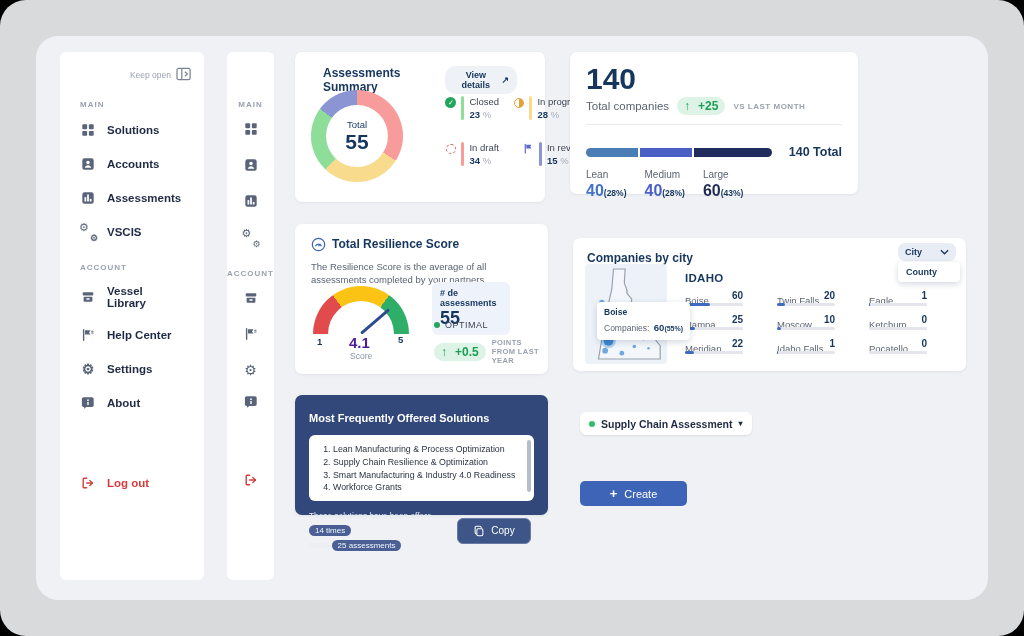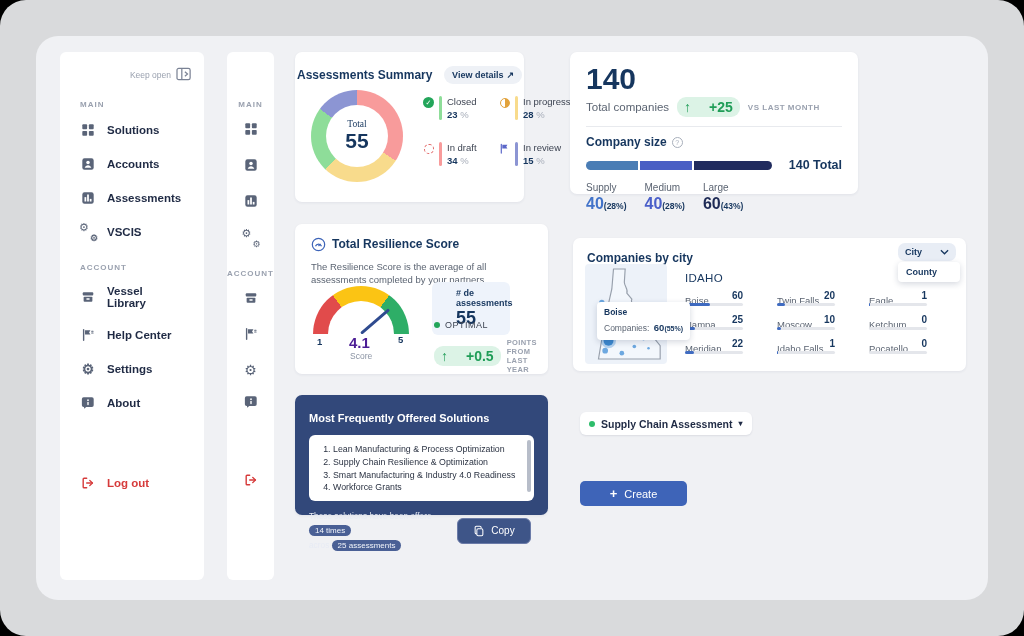--- a/index.html
+++ b/index.html
@@ -22,52 +22,52 @@
   .glyph { font-size:14px; line-height:1; }
   .gears { position:relative; width:16px; height:16px; }
   .gears b { position:absolute; left:-1px; top:-3px; font-weight:normal; font-size:11px; }
   .gears i { position:absolute; right:-2px; bottom:-3px; font-style:normal; font-size:9px; }
 
   
   .card { position:absolute; background:#fff; border-radius:7px; box-shadow:0 1px 3px rgba(25,40,80,.07); }
   .card-title { color:#16365E; font-weight:bold; font-size:12px; }
 
   
-  #card-summary { left:259px; top:16px; width:229px; height:150px; padding:14px 2px; }
+  #card-summary { left:259px; top:16px; width:250px; height:150px; padding:14px 28px; }
   #card-summary .head { display:flex; justify-content:space-between; align-items:center; }
   .view-details { background:#EEF1F6; border:none; border-radius:11px; color:#16365E; font-size:9px; font-weight:bold; padding:4px 8px; display:flex; gap:3px; align-items:center; cursor:pointer; }
   .donut-wrap { position:absolute; left:16px; top:38px; width:92px; height:92px; }
   .donut { width:92px; height:92px; border-radius:50%; position:relative; }
   .donut-hole { position:absolute; inset:15px; border-radius:50%; background:#fff; display:flex; flex-direction:column; align-items:center; justify-content:center; }
-  .donut-hole .t { font-size:9.5px; color:#16365E;font-family:Liberation Serif, serif; }
+  .donut-hole .t { font-size:9.5px; color:#16365E; }
   .donut-hole .v { font-size:21px; font-weight:bold; color:#16365E; }
   .legend { position:absolute; left:128px; top:44px; display:grid; grid-template-columns:76px 86px; grid-row-gap:22px; }
-  .lg-item { display:flex; gap:5px; }
+  .lg-item { display:flex; gap:5px;justify-content:flex-end; }
   .lg-ic { width:11px; height:11px; flex:0 0 11px; margin-top:1px; display:flex; align-items:center; justify-content:center; }
   .lg-bar { width:3px; border-radius:2px; align-self:stretch; }
   .lg-txt { display:flex; flex-direction:column; gap:2px; }
   .lg-lab { font-size:9.5px; color:#3D4452; }
   .lg-val { font-size:9.5px; color:#16365E; font-weight:bold; }
   .lg-val em { font-style:normal; color:#A7ADB9; font-weight:normal; }
   .ic-check { width:11px; height:11px; border-radius:50%; background:#23A55A; color:#fff; font-size:7px; display:flex; align-items:center; justify-content:center; }
   .ic-half { width:10px; height:10px; border-radius:50%; border:1.5px solid #E2A23B; background:conic-gradient(#E2A23B 0 50%, #fff 50% 100%); }
   .ic-dash { width:10px; height:10px; border-radius:50%; border:1.5px dashed #E06060; }
 
   
   #card-companies { left:534px; top:16px; width:288px; height:142px; padding:10px 16px; }
   .big-num { font-size:30px; font-weight:bold; color:#16365E; }
   .tc-row { display:flex; align-items:center; gap:8px; margin-top:1px; }
   .tc-label { font-size:11.5px; color:#5B6472; }
-  .badge-green { background:#DCF3E6; color:#1F9D57; font-size:14px; font-weight:bold; border-radius:9px; padding:2px 7px; display:inline-flex; gap:18px; align-items:center; }
+  .badge-green { background:#DCF3E6; color:#1F9D57; font-size:12px; font-weight:bold; border-radius:9px; padding:2px 7px; display:inline-flex; gap:8px; align-items:center; }
   .tc-caption { font-size:8px; color:#9AA1AF; letter-spacing:.5px; font-weight:bold; }
   .divider { border:none; border-top:1px solid #E8EAEE; margin:9px 0 8px; }
   .cs-head { display:flex; align-items:center; gap:5px; }
   .q-icon { width:11px; height:11px; border-radius:50%; border:1px solid #A8AFBB; color:#A8AFBB; font-size:7px; display:inline-flex; align-items:center; justify-content:center; }
   .q-icon::after { content:"?"; }
-  .cs-bar-row { display:flex; align-items:center; gap:16px; margin-top:9px; }
+  .cs-bar-row { display:flex; align-items:center; gap:16px; margin-top:20px; }
   #size-bar { flex:0 0 186px; height:9px; display:flex; gap:2px; border-radius:5px; overflow:hidden; }
   #size-bar div { height:100%; }
   .cs-total { font-size:12.5px; font-weight:bold; color:#16365E; margin-left:auto; }
   .cs-stats { display:flex; gap:18px; margin-top:10px; }
   .cs-stat .lab { font-size:10px; color:#5B6472; }
   .cs-stat .val { font-size:16px; font-weight:bold; margin-top:2px; }
   .cs-stat .pct { font-size:8.5px; color:#16365E; font-weight:bold; }
 
   
   #card-resilience { left:259px; top:188px; width:253px; height:150px; padding:13px 16px; }
@@ -75,37 +75,37 @@
   .res-desc { font-size:9.5px; color:#5B6472; line-height:1.35; margin-top:5px; width:230px; }
   .gauge { position:absolute; left:18px; top:62px; width:96px; height:48px; }
   .gauge-arc { position:absolute; left:0; top:0; width:96px; height:96px; border-radius:50%; }
   .gauge-hole { position:absolute; left:15px; top:15px; width:66px; height:66px; border-radius:50%; background:#fff; }
   .gauge-clip { position:absolute; left:0; top:0; width:96px; height:48px; overflow:hidden; }
   .needle { position:absolute; left:48px; top:46px; width:37px; height:3px; border-radius:2px; background:#2F4B8F; transform-origin:0 50%; }
   .g-min { position:absolute; left:22px; top:112px; font-size:9.5px; font-weight:bold; color:#16365E; }
   .g-max { position:absolute; left:103px; top:110px; font-size:9.5px; font-weight:bold; color:#16365E; }
   .g-score { position:absolute; left:54px; top:110px; font-size:15px; font-weight:bold; color:#4c1d95; }
   .g-score-lab { position:absolute; left:55px; top:127px; font-size:8.5px; color:#8A93A3; }
-  .res-box { position:absolute; left:137px; top:58px; width:78px; background:#EEF3FB; border-radius:6px; padding:6px 24px; }
+  .res-box { position:absolute; left:137px; top:58px; width:78px; background:#EEF3FB; border-radius:6px; padding:6px 8px; }
   .res-box .lab { font-size:9px; font-weight:bold; color:#16365E; }
   .res-box .val { font-size:18px; font-weight:bold; color:#16365E; }
   .res-status { position:absolute; left:139px; top:96px; display:flex; align-items:center; gap:5px; font-size:9px; color:#3D4452; letter-spacing:.5px; }
   .dot-green { width:6px; height:6px; border-radius:50%; background:#23A55A; }
   .res-delta { position:absolute; left:139px; top:114px; display:flex; align-items:center; gap:6px; }
   .res-delta .cap { font-size:7.5px; color:#9AA1AF; font-weight:bold; letter-spacing:.4px; }
 
   
   #card-city { left:537px; top:202px; width:393px; height:133px; padding:10px 14px; }
   .map-panel { position:absolute; left:12px; top:26px; width:82px; height:100px; background:#EDF2F9; border-radius:4px; }
   .map-tooltip { position:absolute; left:24px; top:64px; background:#fff; border-radius:4px; box-shadow:0 2px 6px rgba(20,40,80,.18); padding:5px 7px; z-index:3; white-space:nowrap; }
   .map-tooltip .c { font-size:8.5px; font-weight:bold; color:#16365E; }
   .map-tooltip .l { font-size:8.5px; color:#5B6472; }
   .map-tooltip .v { font-size:9.5px; color:#16365E; font-weight:bold; }
   .map-tooltip .p { font-size:7px; color:#16365E; font-weight:bold; }
-  .region-title { position:absolute; left:112px; top:34px; font-size:11.5px; font-weight:normal; color:#16365E; letter-spacing:.3px; }
+  .region-title { position:absolute; left:112px; top:34px; font-size:11.5px; font-weight:bold; color:#16365E; letter-spacing:.3px; }
   .city-grid { position:absolute; left:112px; top:52px; display:grid; grid-auto-flow:column; grid-template-rows:repeat(3,24px); grid-template-columns:repeat(3,58px); grid-column-gap:34px; }
   .city-row { position:relative; }
   .city-name { font-size:9.5px; color:#5B6472; }
   .city-val { position:absolute; right:0; top:0; font-size:10px; font-weight:bold; color:#16365E; }
   .city-track { position:absolute; left:0; top:13px; width:100%; height:3px; border-radius:2px; background:#E4E6EB; }
   .city-fill { height:100%; border-radius:2px; background:#3F6BC1; }
   .city-dd { position:absolute; right:10px; top:5px; width:58px; background:#E8EDF5; border:none; border-radius:7px; padding:4px 7px; display:flex; align-items:center; justify-content:space-between; font-size:9px; font-weight:bold; color:#16365E; cursor:pointer; }
   .city-dd-option { position:absolute; right:6px; top:24px; width:62px; background:#fff; border-radius:4px; box-shadow:0 2px 6px rgba(20,40,80,.18); padding:5px 8px; font-size:9px; font-weight:bold; color:#16365E; cursor:pointer; z-index:4; }
 
   
@@ -370,35 +370,31 @@
     <div class="big-num">140</div>
     <div class="tc-row">
       <span class="tc-label">Total companies</span>
       <span class="badge-green">
             <span class="i-up"></span>
             <span>+25</span>
           </span>
       <span class="tc-caption">VS LAST MONTH</span>
     </div>
     <hr class="divider">
-    <div class="cs-head">
-      <span class="card-title">Company size</span>
-      <span class="q-icon"></span>
-    </div>
     <div class="cs-bar-row">
       <div id="size-bar">
             <div style="flex-grow: 40; background: rgb(74, 125, 181);"></div>
             <div style="flex-grow: 40; background: rgb(74, 95, 196);"></div>
             <div style="flex-grow: 60; background: rgb(32, 43, 94);"></div>
           </div>
       <span class="cs-total">140 Total</span>
     </div>
     <div class="cs-stats">
       <div class="cs-stat">
-        <div class="lab">Supply</div>
+        <div class="lab">Lean</div>
         <div class="val sz-val" style="color: rgb(66, 115, 201);"><span>40</span><span class="pct">(28%)</span></div>
       </div>
       <div class="cs-stat">
         <div class="lab">Medium</div>
         <div class="val sz-val" style="color: rgb(74, 95, 201);"><span>40</span><span class="pct">(28%)</span></div>
       </div>
       <div class="cs-stat">
         <div class="lab">Large</div>
         <div class="val sz-val" style="color: rgb(30, 42, 85);"><span>60</span><span class="pct">(43%)</span></div>
       </div>

